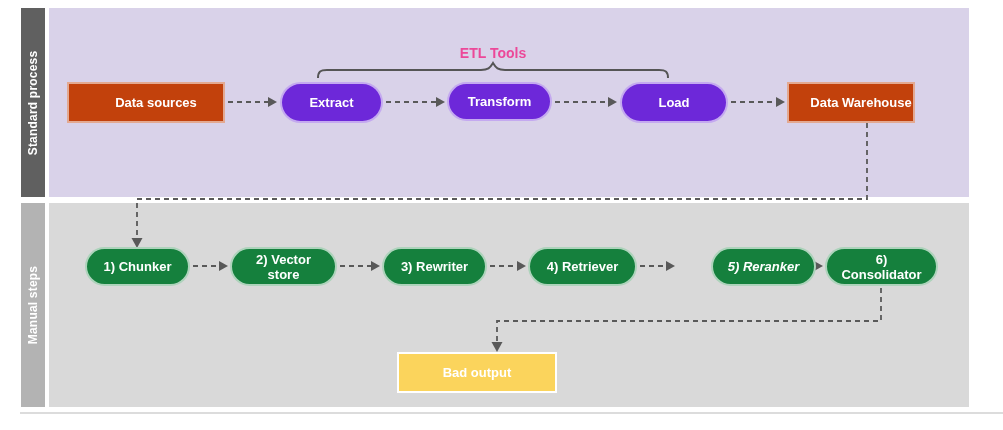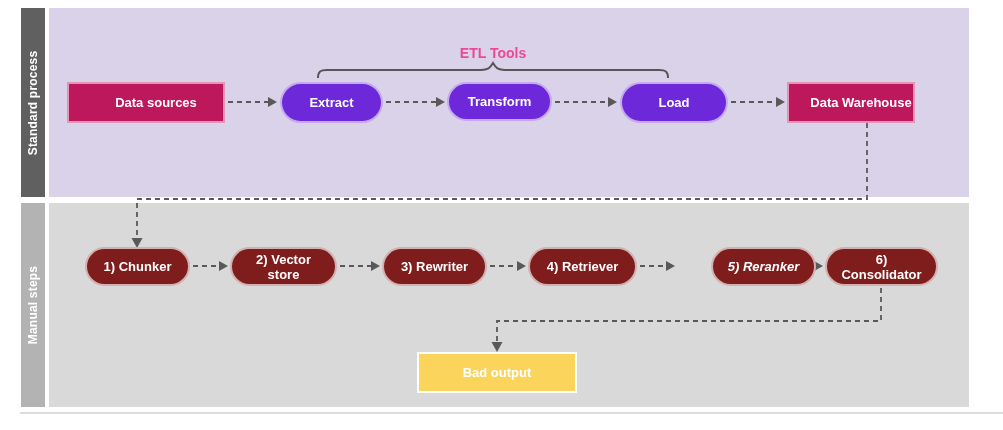--- a/index.html
+++ b/index.html
@@ -18,41 +18,41 @@
   .lane-label span{transform:rotate(-90deg);white-space:nowrap;color:#ffffff;
                    font-size:12px;font-weight:bold;letter-spacing:.2px;}
 
   .page-edge{position:absolute;left:20px;top:412px;width:983px;height:2px;
              background:#dcdcdc;}
 
   
   .node{position:absolute;display:flex;align-items:center;justify-content:center;
         color:#ffffff;font-weight:bold;font-size:13px;text-align:center;
         box-sizing:border-box;white-space:pre-line;line-height:15px;}
-  .rect{background:#be185d;border:2px solid rgba(255,255,255,.55);padding-left:20px;}
+  .rect{background:#c2410c;border:2px solid rgba(255,255,255,.55);padding-left:20px;}
   .pill-pink{background:#6d28d9;border:2px solid rgba(255,255,255,.6);
              border-radius:22px;}
-  .pill-gray{background:#7f1d1d;border:2px solid rgba(255,255,255,.65);
+  .pill-gray{background:#15803d;border:2px solid rgba(255,255,255,.65);
              border-radius:21px;}
   .rect-yellow{background:#fbd45c;border:2px solid #ffffff;}
 
   #n-data-sources  {left:67px; top:82px; width:158px;height:41px;}
   #n-extract       {left:280px;top:82px; width:103px;height:41px;}
   #n-transform     {left:447px;top:82px; width:105px;height:39px;}
   #n-load          {left:620px;top:82px; width:108px;height:41px;}
   #n-data-warehouse{left:787px;top:82px; width:128px;height:41px;}
 
   #n-chunker      {left:85px; top:247px;width:105px;height:39px;}
   #n-vector-store {left:230px;top:247px;width:107px;height:39px;}
   #n-rewriter     {left:382px;top:247px;width:105px;height:39px;}
   #n-retriever    {left:528px;top:247px;width:109px;height:39px;}
   #n-reranker     {left:711px;top:247px;width:105px;height:39px;font-style:italic;}
   #n-consolidator {left:825px;top:247px;width:113px;height:39px;}
 
-  #n-bad-output   {left:417px;top:352px;width:160px;height:41px;}
+  #n-bad-output   {left:397px;top:352px;width:160px;height:41px;}
 
   .brace-label{position:absolute;left:433px;top:45px;width:120px;
                text-align:center;font-size:14px;font-weight:bold;color:#ec4899;}
 
   svg.overlay{position:absolute;left:0;top:0;width:1003px;height:430px;
               pointer-events:none;}
   .dash{stroke:#595959;stroke-width:1.8;fill:none;stroke-dasharray:5 4;}
   .solid{stroke:#555555;stroke-width:2;fill:none;}
   .head{fill:#595959;stroke:none;}
 </style>

